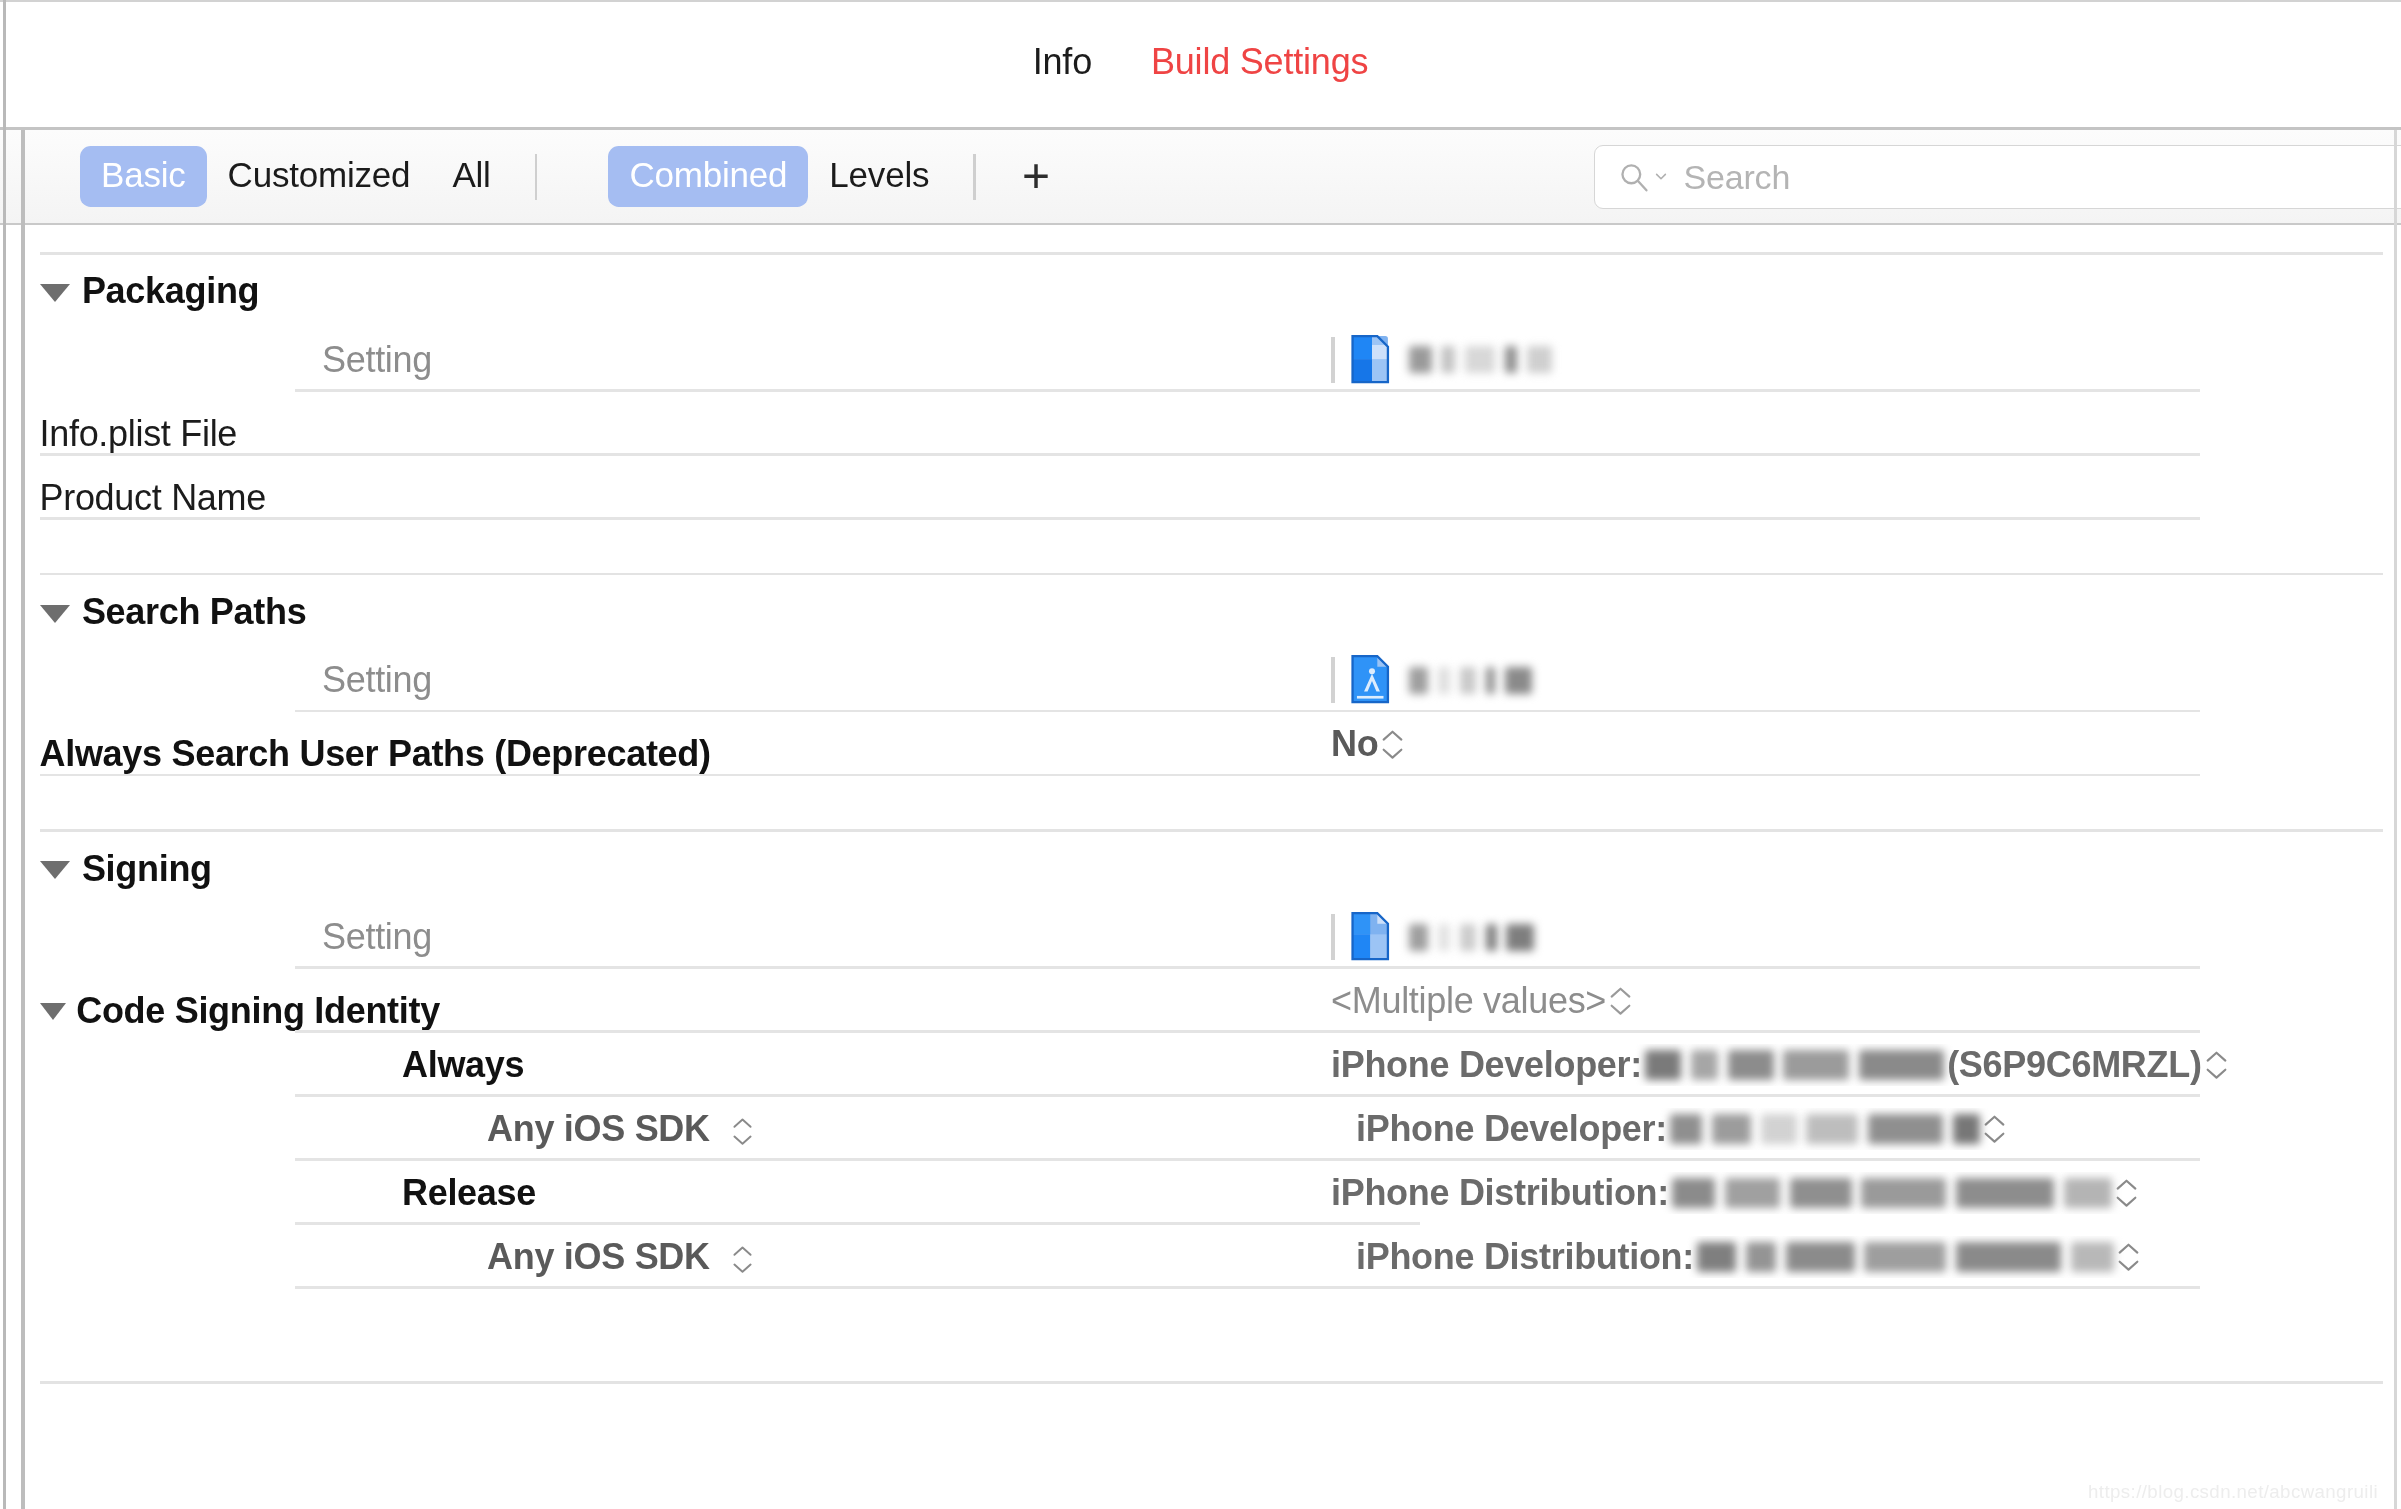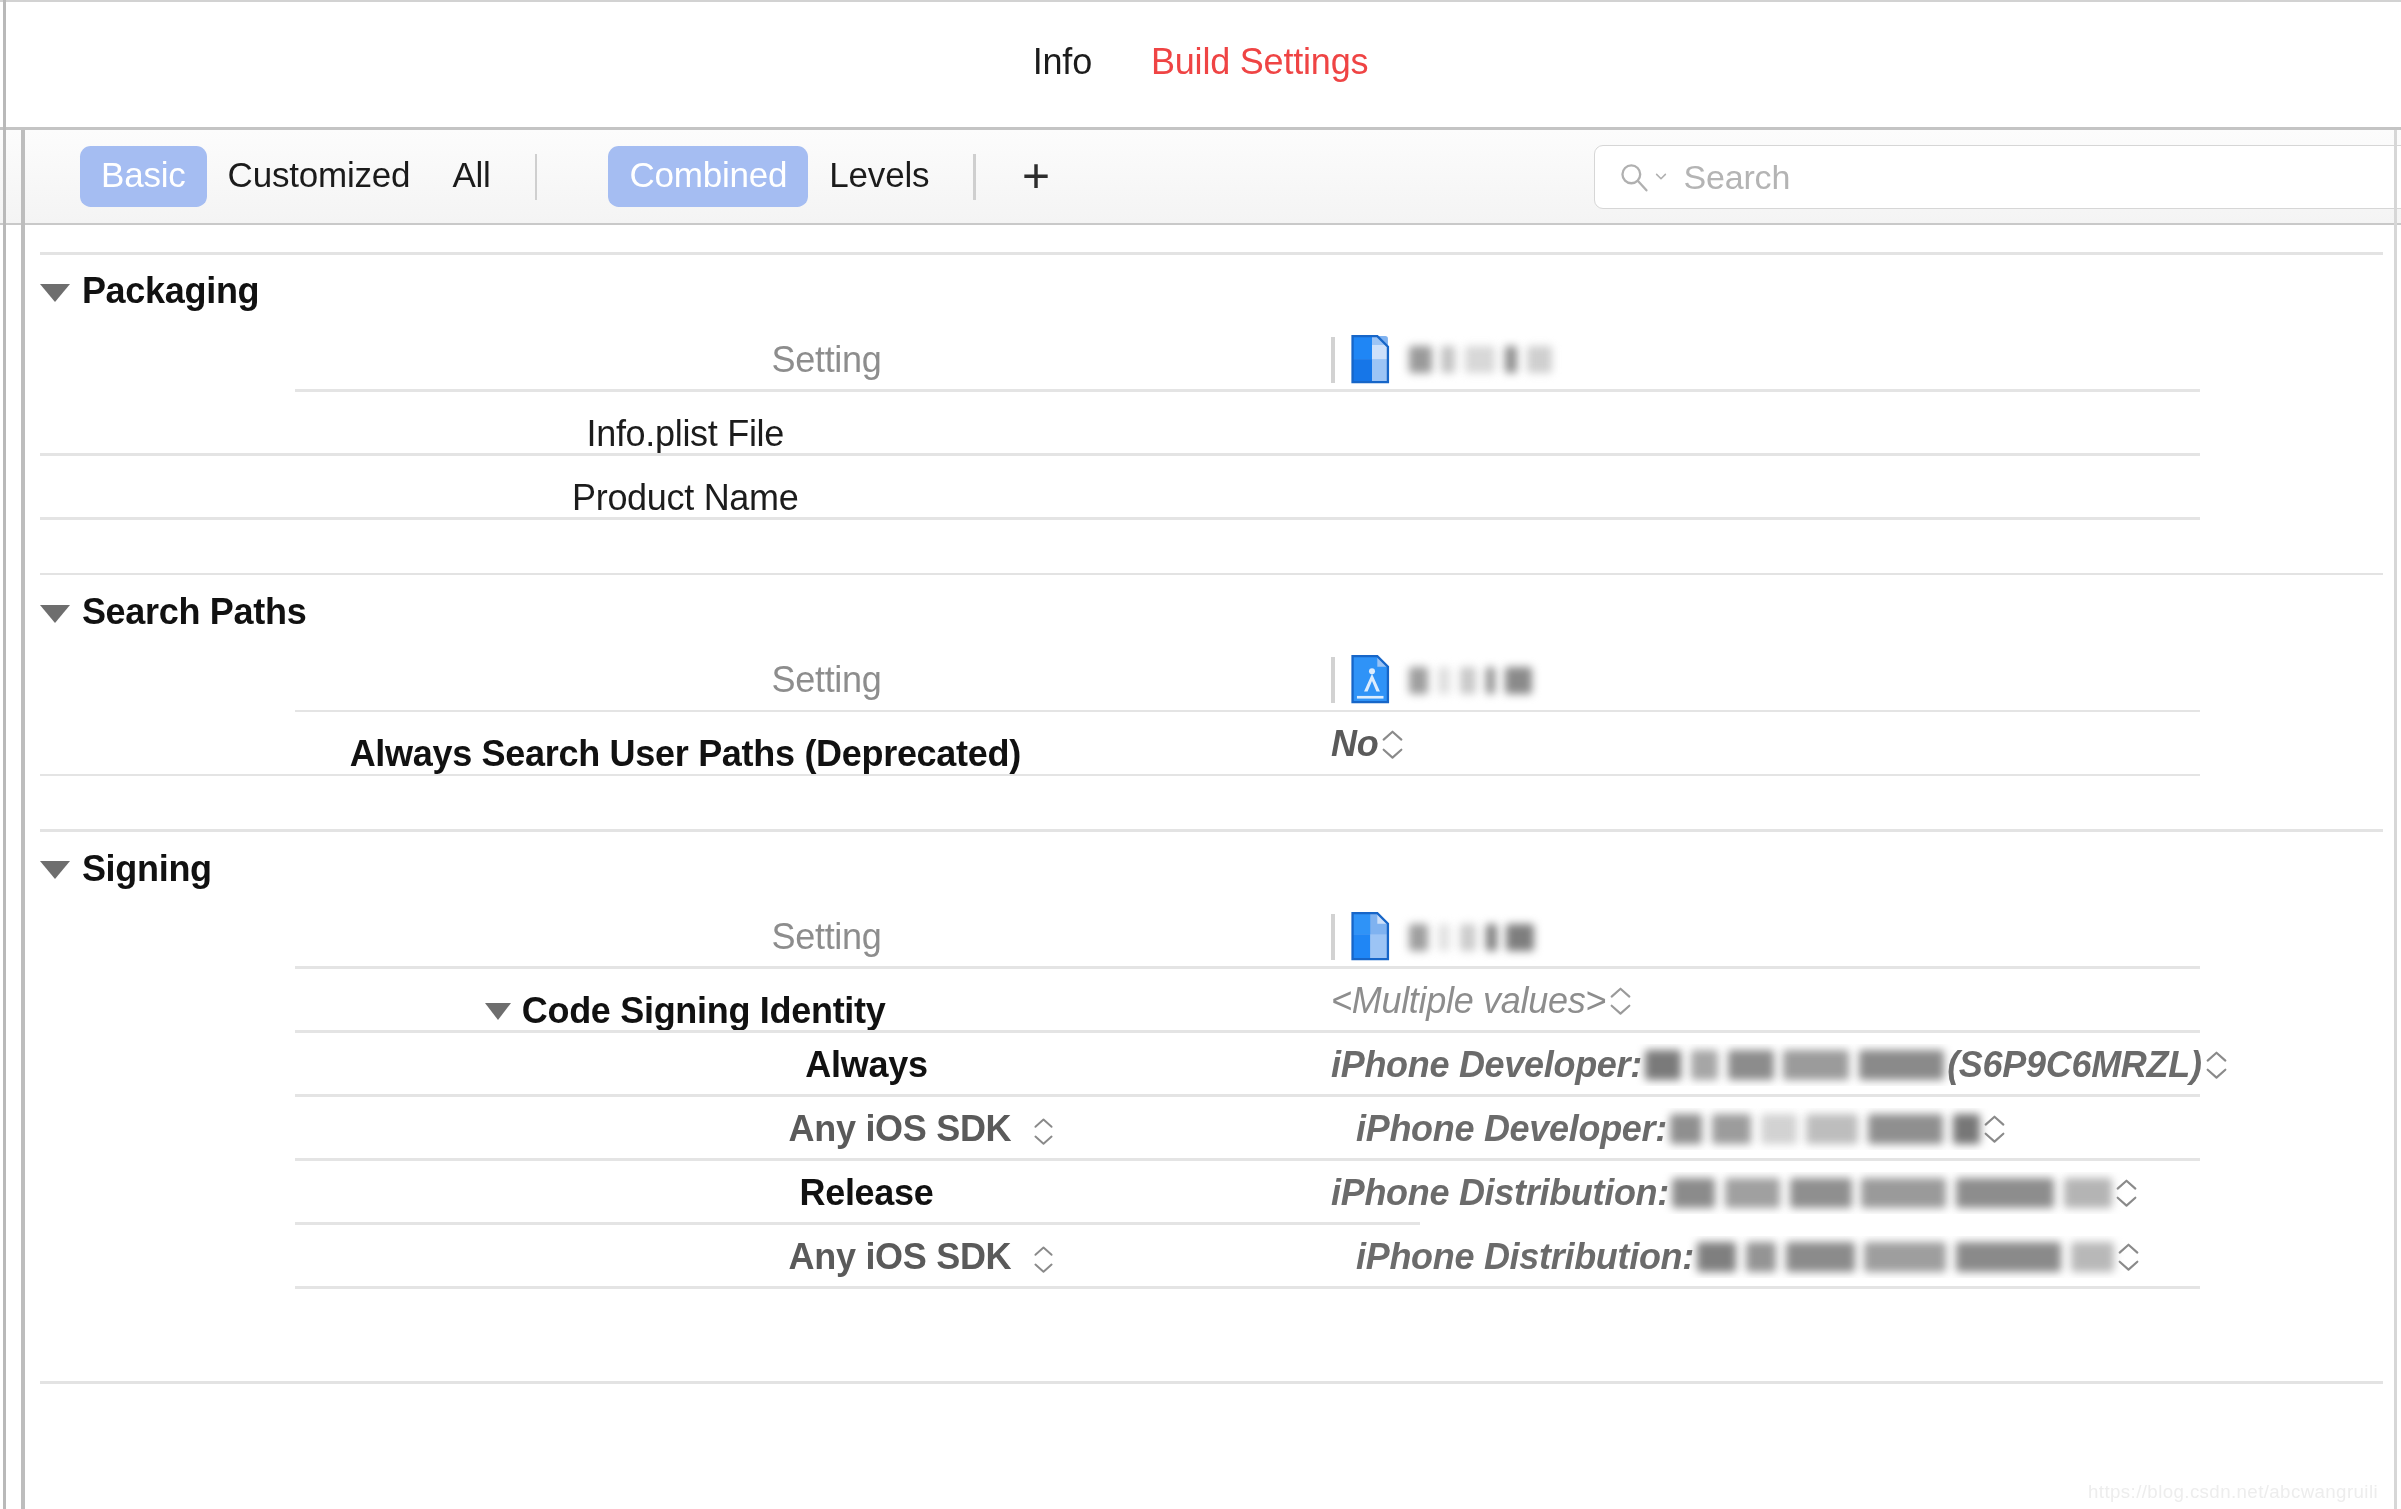--- a/index.html
+++ b/index.html
@@ -11,21 +11,20 @@
     background: #ffffff;
     font-family: "Liberation Sans", sans-serif;
     -webkit-font-smoothing: antialiased;
   }
 
   #app {
     position: relative;
     width: 2401px;
     height: 1510px;
     background: #ffffff;
-    text-align: center;
   }
 
   
   .tabbar {
     position: absolute;
     left: 0; top: 0;
     width: 2401px;
     height: 130px;
     background: #ffffff;
     border-top: 2.7px solid #d2d2d2;
@@ -204,21 +203,20 @@
   .cell-val {
     flex: 1 1 auto;
     font-size: 36px;
     color: #6b6b6b;
     letter-spacing: -0.3px;
     white-space: nowrap;
     display: flex;
     align-items: center;
     gap: 3px;
     overflow: hidden;
-    font-style: italic;
   }
 
   .ind-0  { padding-left: 19.5px; margin-top: 20px; }
   .ind-2  { padding-left: 302px; }
   .ind-3  { padding-left: 382px; }
   .ind-4  { padding-left: 442px; margin-left: 25px; }
 
   .muted  { color: #8d8d8d; }
   .bold   { font-weight: bold; color: #111111; }
   .valbold{ font-weight: bold; color: #6b6b6b; }

